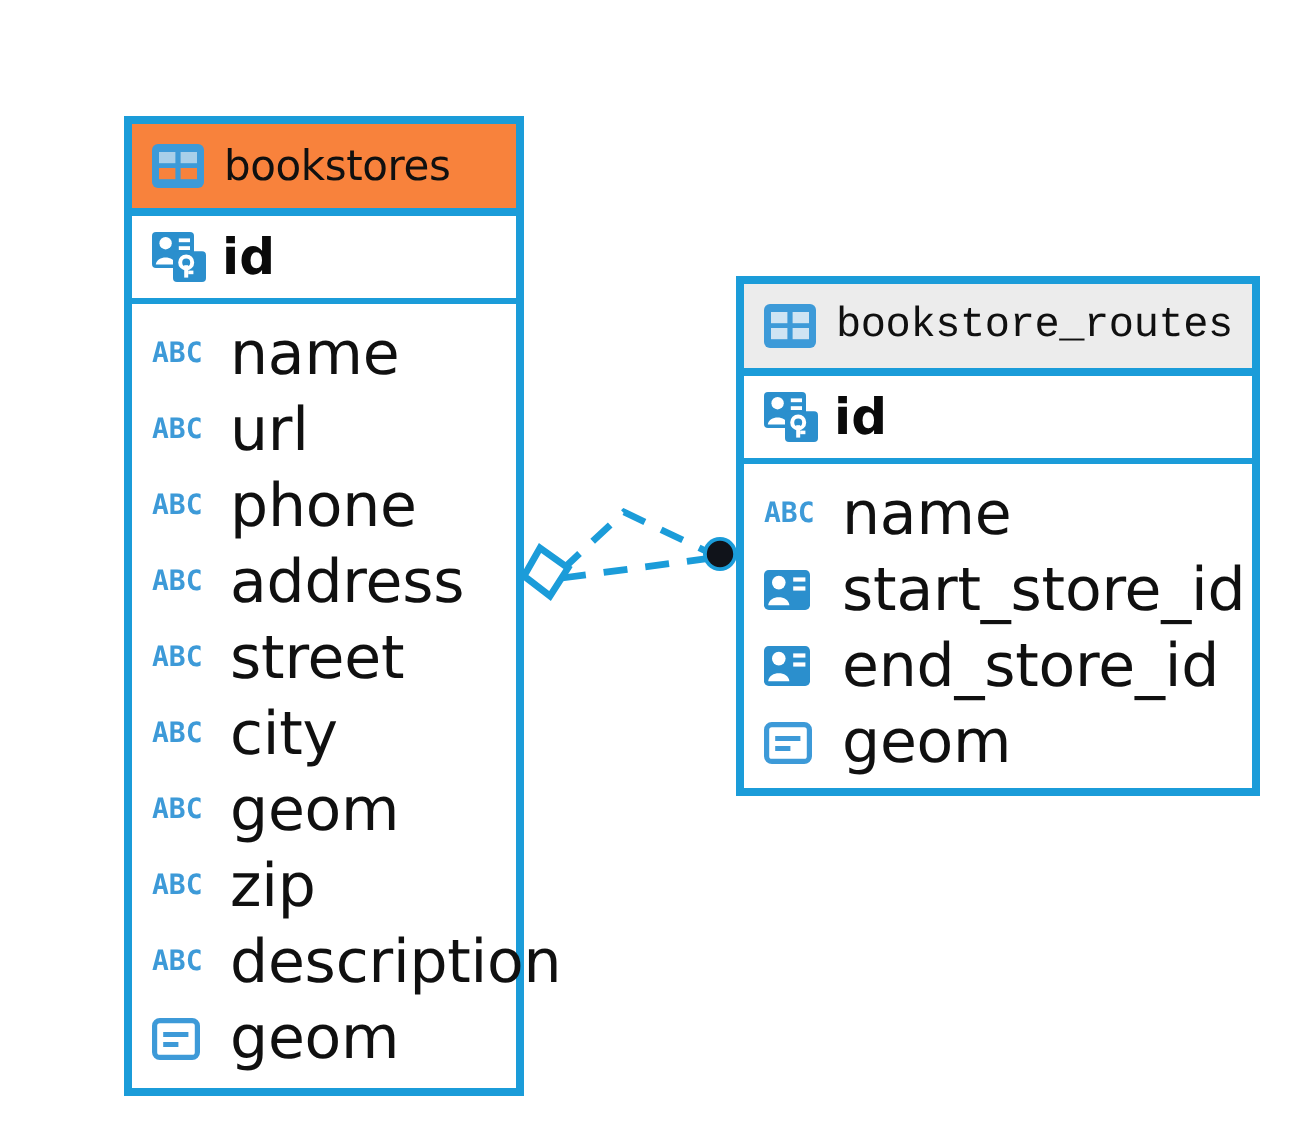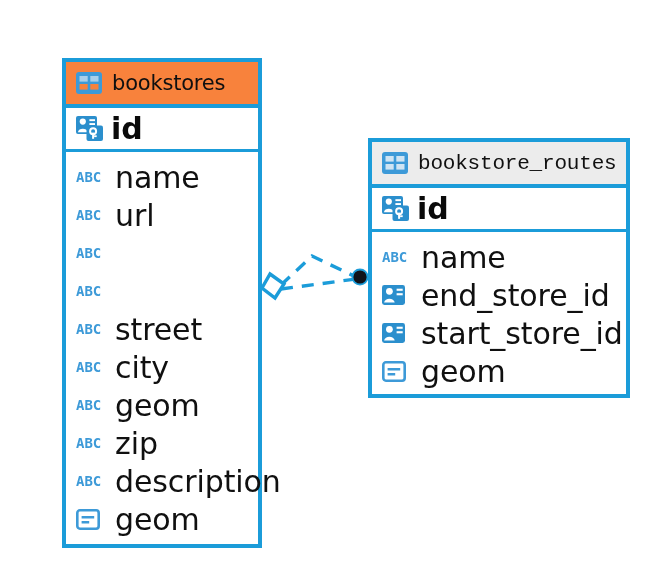--- a/index.html
+++ b/index.html
@@ -50,21 +50,21 @@
   .pk-row {
     box-sizing: border-box;
     display: flex;
     align-items: center;
     height: 44px;
     padding: 0 10px;
     border-bottom: 3px solid #1b9cd9;
     background: #ffffff;
   }
   .pk-label {
-    font-size: 30px;
+    font-size: 25px;
     font-weight: bold;
     color: #0a0a0a;
     margin-left: 8px;
     white-space: nowrap;
   }
 
   .field-list {
     padding: 6px 0 6px 0;
   }
   .field-row {
@@ -167,24 +167,26 @@
         <span class="field-label">name</span>
       </div>
 
       <div class="field-row">
         <span class="abc-icon">ABC</span>
         <span class="field-label">url</span>
       </div>
 
       <div class="field-row">
         <span class="abc-icon">ABC</span>
-      </div>
-
-      <div class="field-row">
-        <span class="abc-icon">ABC</span>
+        <span class="field-label">phone</span>
+      </div>
+
+      <div class="field-row">
+        <span class="abc-icon">ABC</span>
+        <span class="field-label">address</span>
       </div>
 
       <div class="field-row">
         <span class="abc-icon">ABC</span>
         <span class="field-label">street</span>
       </div>
 
       <div class="field-row">
         <span class="abc-icon">ABC</span>
         <span class="field-label">city</span>
@@ -261,34 +263,34 @@
       <div class="field-row">
         <span class="icon" style="width:30px">
           <svg width="23" height="20" viewBox="0 0 23 20">
             <rect x="0" y="0" width="23" height="20" rx="2.4" ry="2.4" fill="#2b8fcd"></rect>
             <circle cx="7.4" cy="6.3" r="3.4" fill="#ffffff"></circle>
             <path d="M2.1 17.6 C2.7 12.3 12.1 12.3 12.7 17.6 Z" fill="#ffffff"></path>
             <rect x="14.6" y="3.7" width="6.1" height="2.1" fill="#ffffff"></rect>
             <rect x="14.6" y="8.2" width="6.1" height="2.1" fill="#ffffff"></rect>
           </svg>
         </span>
-        <span class="field-label">end_store_id</span>
+        <span class="field-label">start_store_id</span>
       </div>
 
       <div class="field-row">
         <span class="icon" style="width:30px">
           <svg width="23" height="20" viewBox="0 0 23 20">
             <rect x="0" y="0" width="23" height="20" rx="2.4" ry="2.4" fill="#2b8fcd"></rect>
             <circle cx="7.4" cy="6.3" r="3.4" fill="#ffffff"></circle>
             <path d="M2.1 17.6 C2.7 12.3 12.1 12.3 12.7 17.6 Z" fill="#ffffff"></path>
             <rect x="14.6" y="3.7" width="6.1" height="2.1" fill="#ffffff"></rect>
             <rect x="14.6" y="8.2" width="6.1" height="2.1" fill="#ffffff"></rect>
           </svg>
         </span>
-        <span class="field-label">start_store_id</span>
+        <span class="field-label">end_store_id</span>
       </div>
 
       <div class="field-row">
         <span class="icon" style="width:30px">
           <svg width="24" height="21" viewBox="0 0 24 21">
             <rect x="1.3" y="1.3" width="21.4" height="18.4" rx="2.6" ry="2.6" fill="#ffffff" stroke="#3d9ad8" stroke-width="2.6"></rect>
             <rect x="5.6" y="7.0" width="12.6" height="2.5" fill="#3d9ad8"></rect>
             <rect x="5.6" y="12.0" width="7.6" height="2.5" fill="#3d9ad8"></rect>
           </svg>
         </span>

